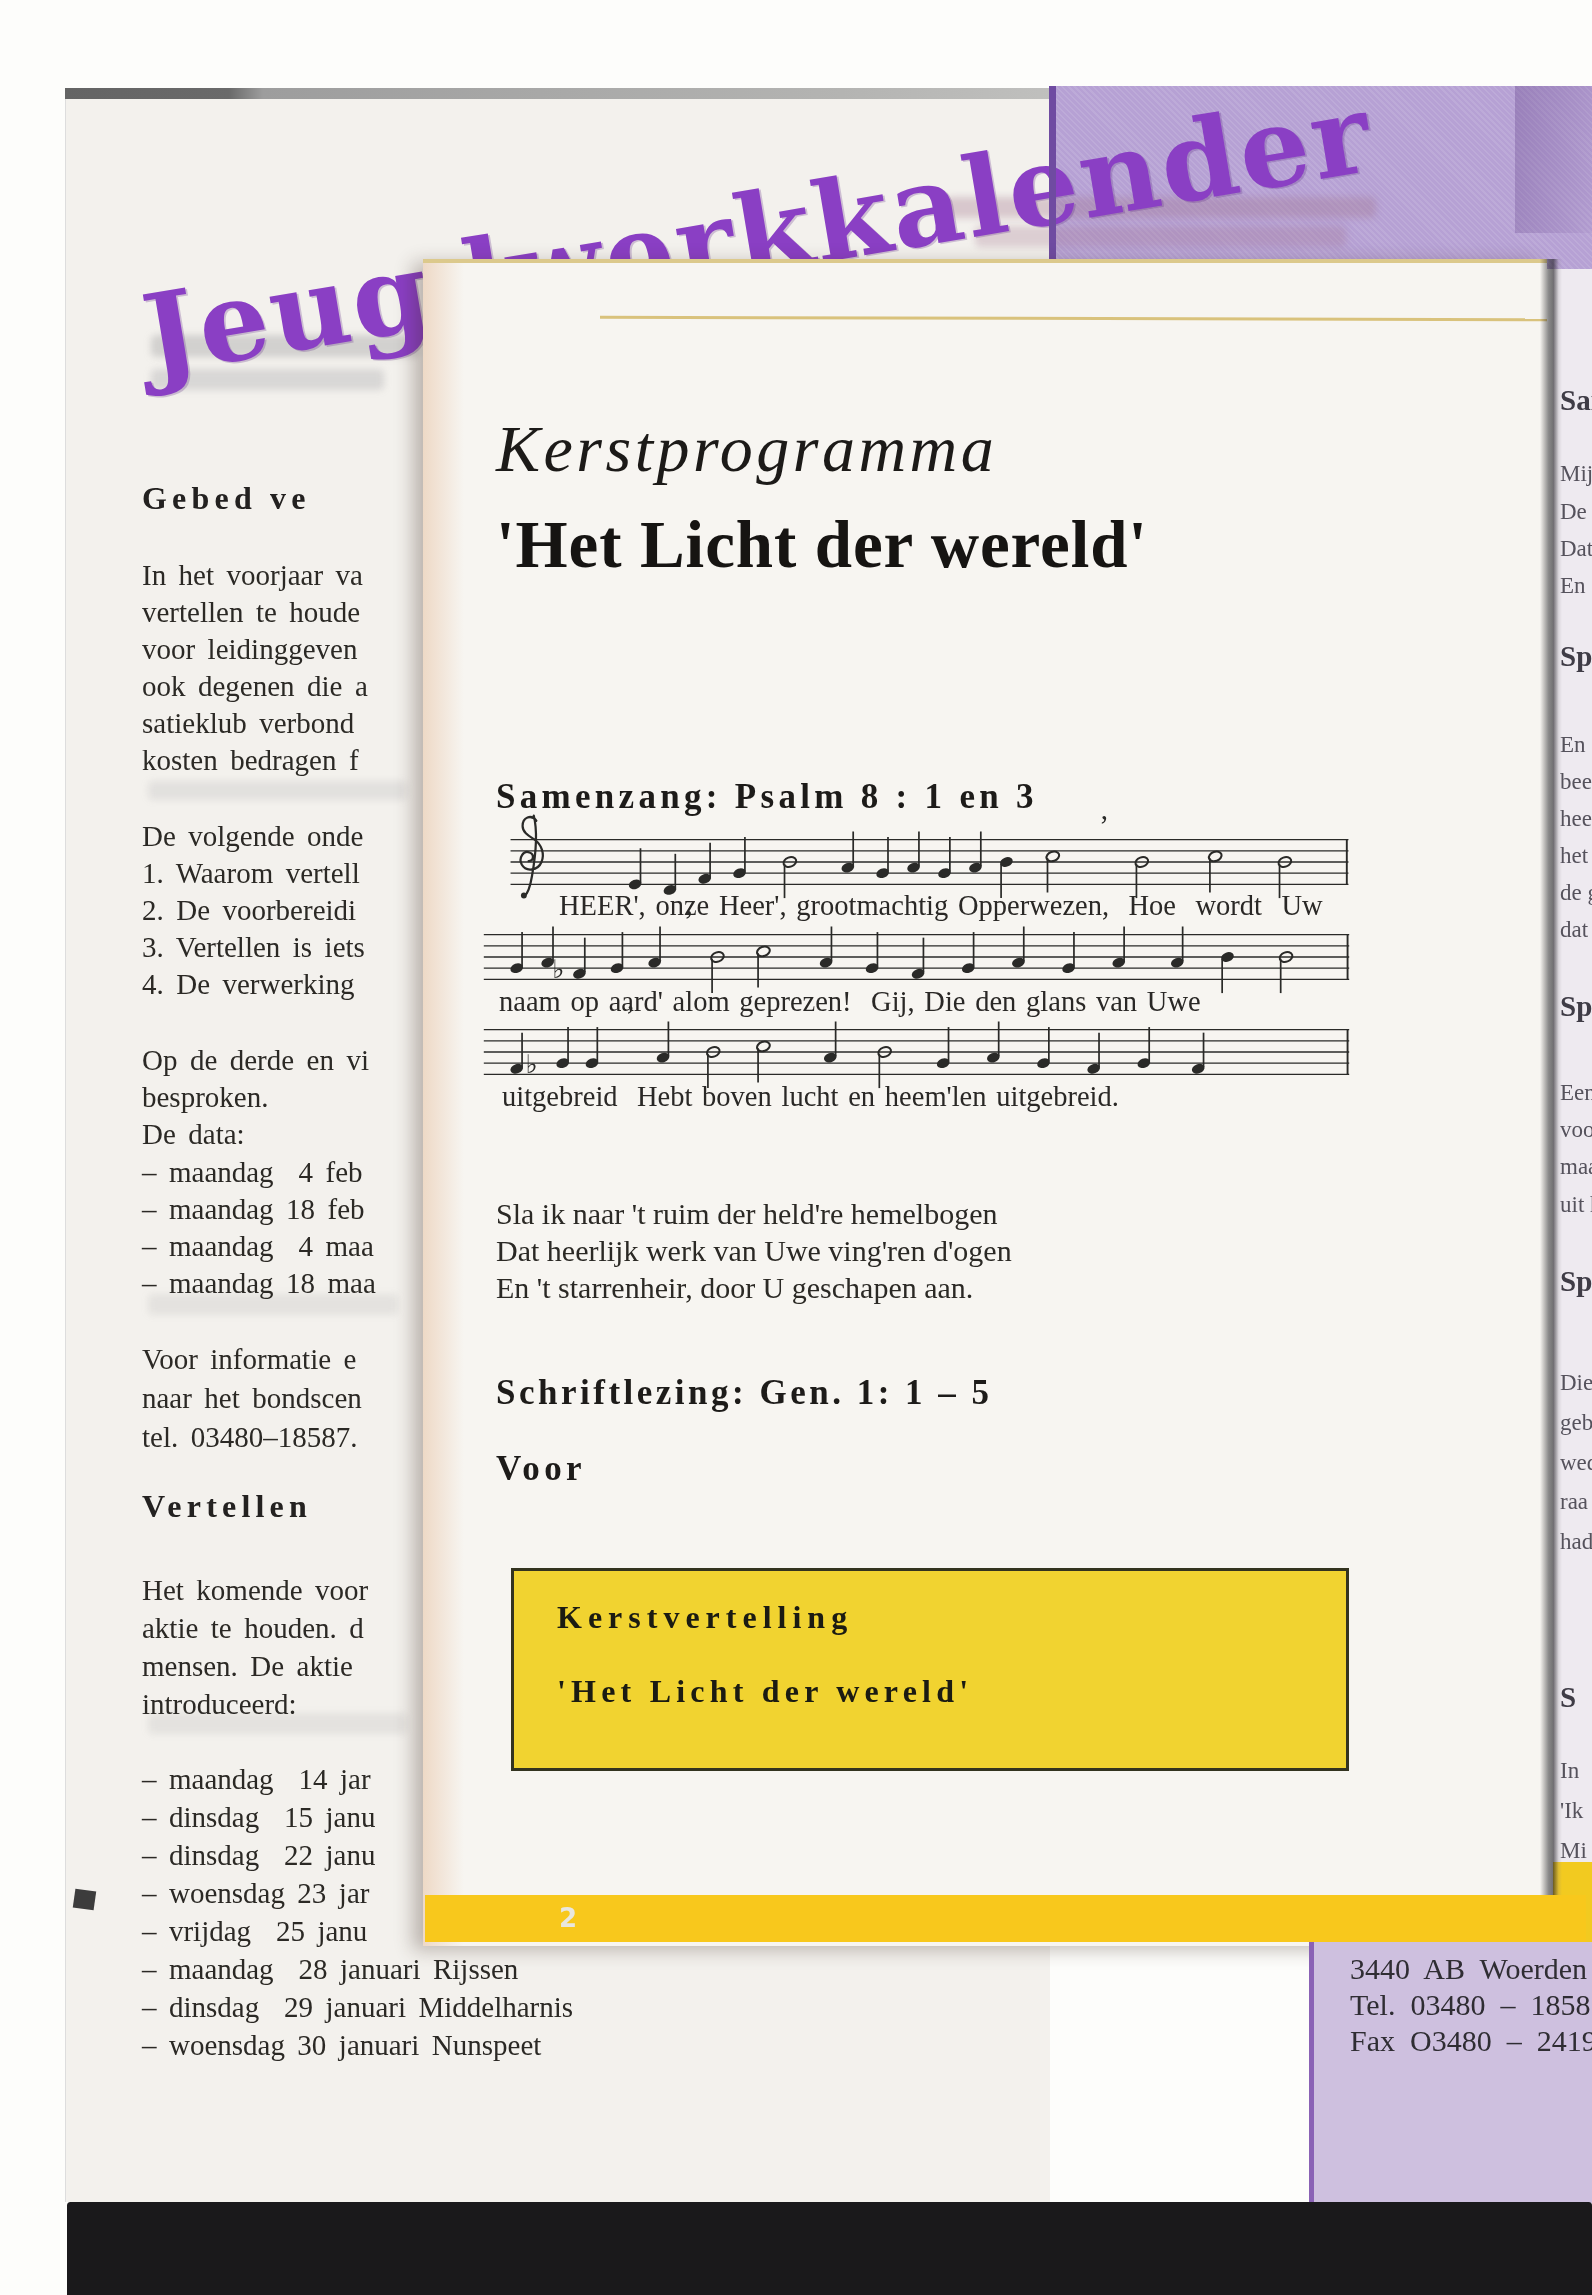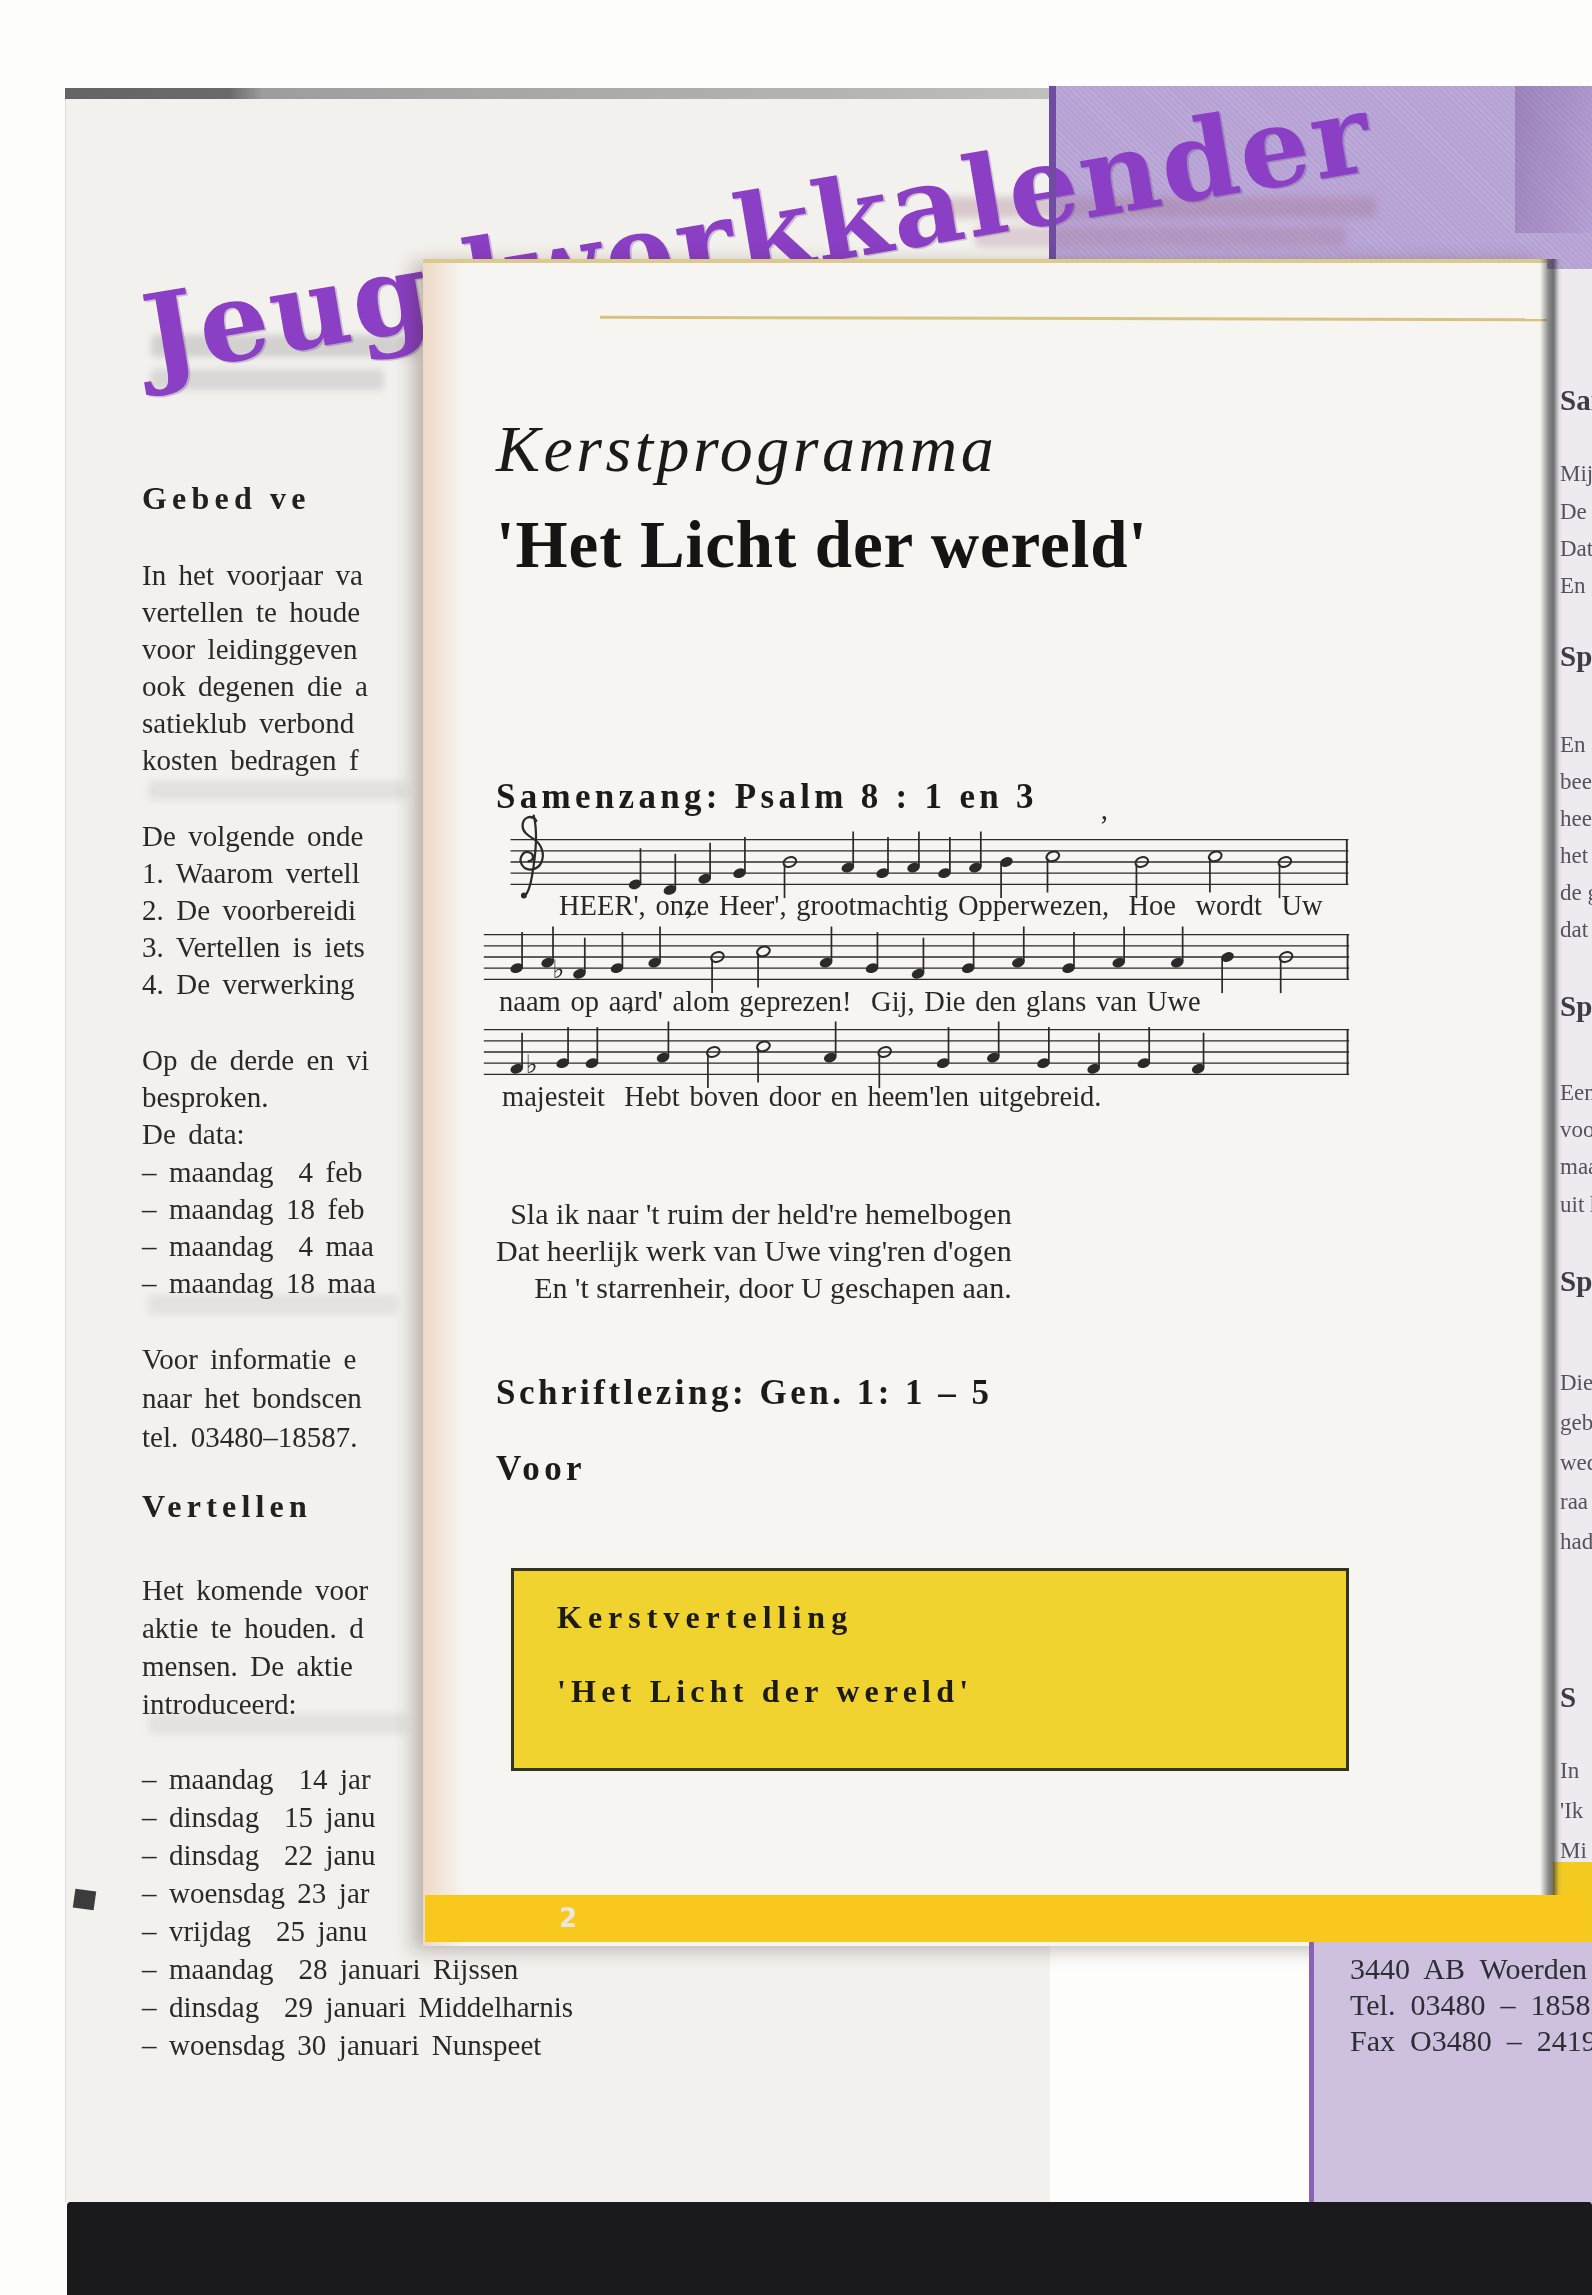--- a/index.html
+++ b/index.html
@@ -50,21 +50,21 @@
     background:#f7f5f1;
     border-top:4.3px solid #dcc98c;
     box-shadow:-10.4px 3.5px 17.3px rgba(60,40,30,0.30);}
   #overlay-left-edge{left:0;top:0;width:41px;height:1683px;
     background:linear-gradient(90deg,#eed9c6,rgba(247,245,241,0));}
   #overlay-cream-line{left:177px;top:54px;width:947px;height:2.6px;background:#d9c27c;transform:rotate(0.15deg);}
   #kerst-title-italic{left:73px;top:148px;font-style:italic;font-size:66px;letter-spacing:3.5px;color:#1c1a18;}
   #kerst-title-bold{left:73px;top:243px;font-weight:bold;font-size:67px;letter-spacing:0.9px;color:#161412;white-space:pre;}
   #samenzang-heading{left:73px;top:514px;font-weight:bold;font-size:35px;letter-spacing:4.3px;color:#1d1b19;white-space:pre;}
   .lyrics{position:absolute;font-size:28.5px;color:#2a2826;white-space:pre;word-spacing:2.6px;}
-  #poem{left:73px;top:932px;font-size:30px;text-align:right;}
+  #poem{left:73px;top:932px;font-size:30px;}
   #poem div{height:37px;line-height:37px;white-space:pre;}
   #schriftlezing-heading{left:73px;top:1110px;font-weight:bold;font-size:35px;letter-spacing:3.5px;color:#1d1b19;white-space:pre;}
   #gebed-heading{left:73px;top:1186px;font-weight:bold;font-size:35px;letter-spacing:4.3px;color:#1d1b19;}
   #kerst-box{left:88px;top:1305px;width:832px;height:197px;background:#f1d330;border:3.5px solid #33331f;}
   #kerst-box-line1{left:43px;top:28px;font-weight:bold;font-size:32px;letter-spacing:6px;color:#1b1b12;}
   #kerst-box-line2{left:43px;top:102px;font-weight:bold;font-size:32px;letter-spacing:5.2px;color:#1b1b12;white-space:pre;}
   .staff-svg{position:absolute;}
 
   
   #yellow-bar{left:425px;top:1895px;width:1161px;height:47px;background:#f8c81c;z-index:8;}
@@ -148,21 +148,21 @@
 
 <div class="abs" id="overlay-page">
   <div class="abs" id="overlay-left-edge"></div>
   <div class="abs" id="overlay-cream-line"></div>
   <div class="abs" id="kerst-title-italic">Kerstprogramma</div>
   <div class="abs" id="kerst-title-bold">'Het Licht der wereld'</div>
   <div class="abs" id="samenzang-heading">Samenzang: Psalm 8 : 1 en 3</div>
 
   <div class="lyrics" style="left:136px;top:627px;">HEER', onze Heer', grootmachtig Opperwezen,  Hoe  wordt  Uw</div>
   <div class="lyrics" style="left:76px;top:723px;">naam op aard' alom geprezen!  Gij, Die den glans van Uwe</div>
-  <div class="lyrics" style="left:79px;top:818px;">majesteit  Hebt boven door en heem'len uitgebreid.</div>
+  <div class="lyrics" style="left:79px;top:818px;">uitgebreid  Hebt boven lucht en heem'len uitgebreid.</div>
 
   <div class="abs" id="poem">
       <div>Sla ik naar 't ruim der held're hemelbogen</div>
       <div>Dat heerlijk werk van Uwe ving'ren d'ogen</div>
       <div>En 't starrenheir, door U geschapen aan.</div>
     </div>
   <div class="abs" id="schriftlezing-heading">Schriftlezing: Gen. 1: 1 – 5</div>
   <div class="abs" id="gebed-heading">Voor</div>
 
   <div class="abs" id="kerst-box">

